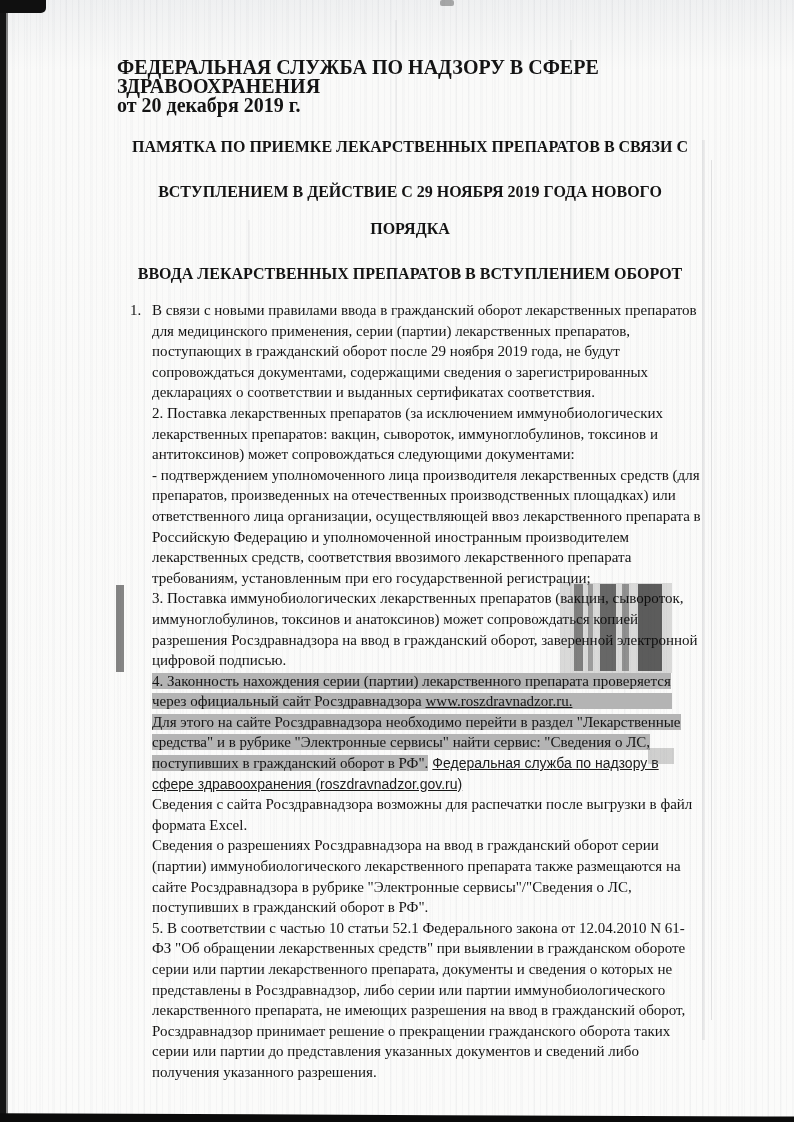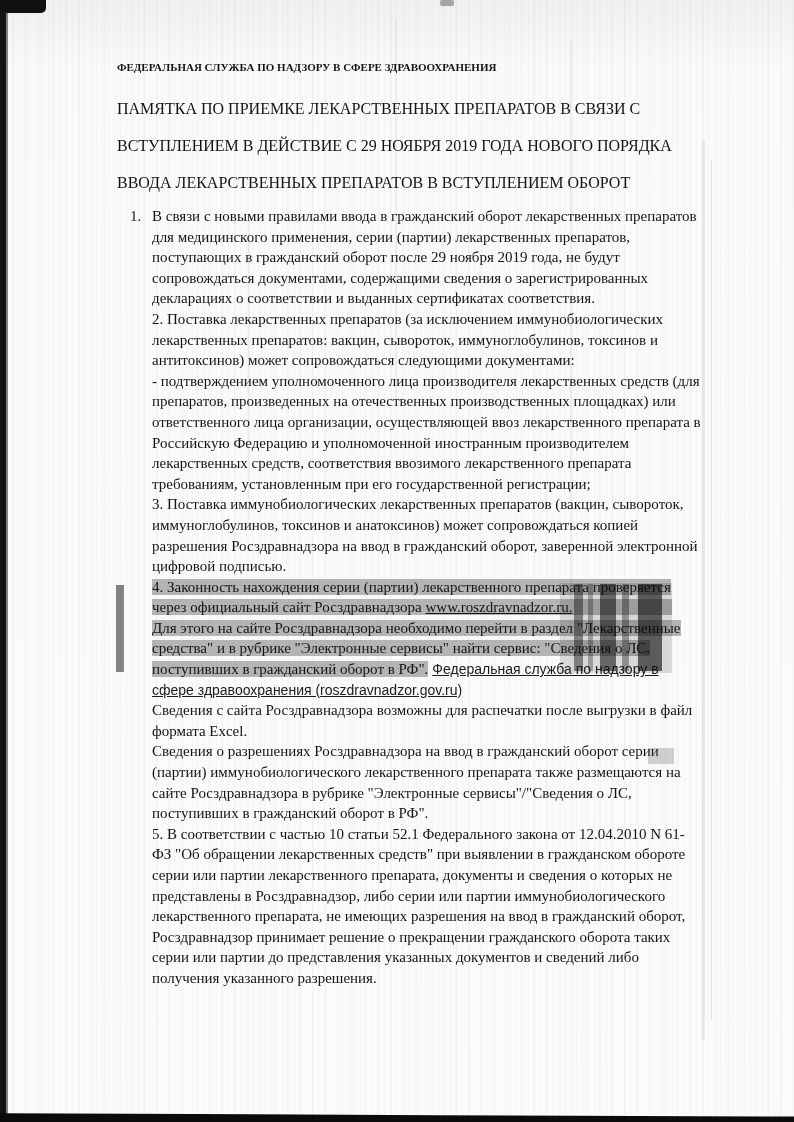--- a/index.html
+++ b/index.html
@@ -6,22 +6,22 @@
   .page {
     position:relative; width:794px; height:1122px; overflow:hidden;
     background:
       repeating-linear-gradient(90deg, rgba(60,70,90,0.030) 0 1px, rgba(0,0,0,0) 1px 6px),
       repeating-linear-gradient(90deg, rgba(60,70,90,0.022) 0 2px, rgba(0,0,0,0) 2px 13px),
       linear-gradient(180deg, #eff0f1 0px, #fafaf9 70px, #fbfbfa 100%);
     font-family:"Liberation Serif", serif;
     color:#141414;
   }
   .content { position:absolute; left:117px; top:58px; width:586px; z-index:1; }
-  .hdr { font-weight:bold; font-size:11px; line-height:19px; margin:0; }
-  .title-line { font-weight:normal; font-size:16px; line-height:37px; margin:0; }
+  .hdr { font-weight:bold; font-size:20px; line-height:19px; margin:0; }
+  .title-line { font-weight:bold; font-size:16px; line-height:37px; margin:8px;text-align:center; }
   .title-block { margin-top:13px; }
   .bodyblock { margin:5px 0 0 35px; width:551px; font-size:15px; line-height:20.6px; }
   .bodyblock p { margin:0; position:relative; }
   .num-marker { position:absolute; left:-22px; top:0; }
   .hl { background:#b4b4b4; }
   .hl-url { background:#b4b4b4; text-decoration:underline; padding-right:100px; }
   .doc-link { font-family:"Liberation Sans", sans-serif; font-size:14px;
               text-decoration:underline; color:#1b1b1b; margin-left:4px; }
   
   .artifact { position:absolute; pointer-events:none; }
@@ -45,20 +45,21 @@
   .smudge-f { left:638px; top:584px; width:24px; height:87px; background:rgba(8,8,8,.60);  z-index:2; }
   .smudge-g { left:648px; top:748px; width:26px; height:16px; background:rgba(80,80,80,.25); z-index:2; }
 </style>
 </head>
 <body>
 
 <div class="page">
 
   <div class="content">
     <p class="hdr">ФЕДЕРАЛЬНАЯ СЛУЖБА ПО НАДЗОРУ В СФЕРЕ ЗДРАВООХРАНЕНИЯ</p>
+    <p class="hdr">от 20 декабря 2019 г.</p>
 
     <div class="title-block">
       <p class="title-line">ПАМЯТКА ПО ПРИЕМКЕ ЛЕКАРСТВЕННЫХ ПРЕПАРАТОВ В СВЯЗИ С</p>
       <p class="title-line">ВСТУПЛЕНИЕМ В ДЕЙСТВИЕ С 29 НОЯБРЯ 2019 ГОДА НОВОГО ПОРЯДКА</p>
       <p class="title-line">ВВОДА ЛЕКАРСТВЕННЫХ ПРЕПАРАТОВ В ВСТУПЛЕНИЕМ ОБОРОТ</p>
     </div>
 
     <div class="bodyblock">
       <p><span class="num-marker">1.</span><span>В связи с новыми правилами ввода в гражданский оборот лекарственных препаратов для медицинского применения, серии (партии) лекарственных препаратов, поступающих в гражданский оборот после 29 ноября 2019 года, не будут сопровождаться документами, содержащими сведения о зарегистрированных декларациях о соответствии и выданных сертификатах соответствия.</span></p>
       <p>2. Поставка лекарственных препаратов (за исключением иммунобиологических лекарственных препаратов: вакцин, сывороток, иммуноглобулинов, токсинов и антитоксинов) может сопровождаться следующими документами:</p>

